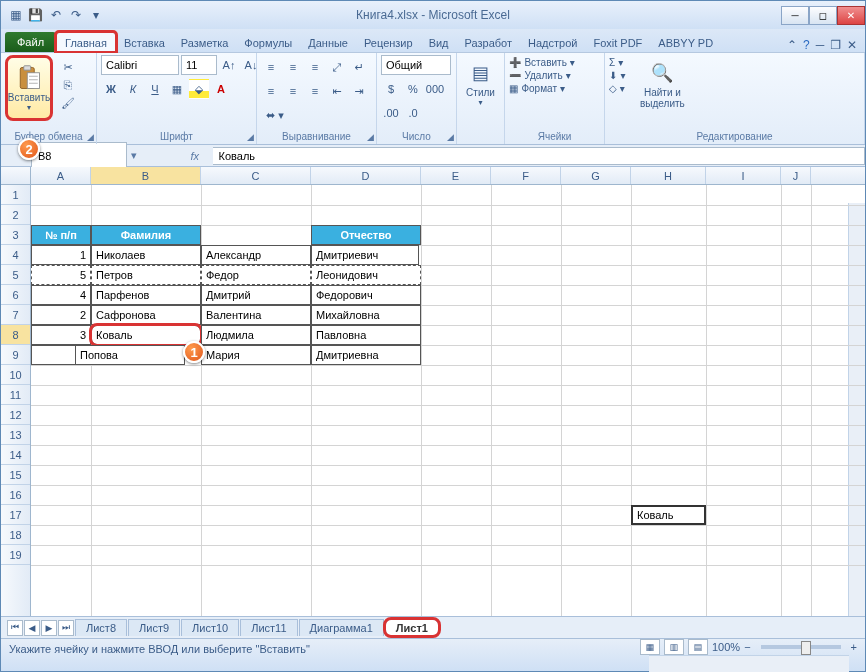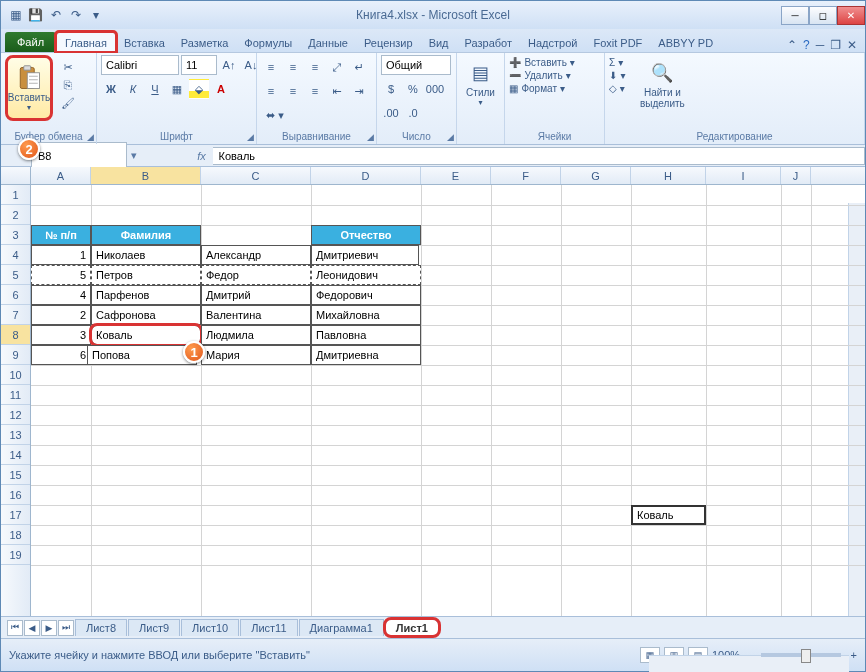--- a/index.html
+++ b/index.html
@@ -44,21 +44,21 @@
 
 .big-btn { width: 42px; display: flex; flex-direction: column; align-items: center; font-size: 10px; color: #3b5c88; padding-top: 4px; }
 .big-btn .ico { width: 28px; height: 28px; display: flex; align-items: center; justify-content: center; font-size: 18px; }
 
 .cell-menu { display: flex; flex-direction: column; gap: 2px; padding-top: 2px; font-size: 10px; color: #3b5c88; }
 .cell-menu div { display: flex; align-items: center; gap: 3px; }
 
 
 .formula-bar { height: 22px; background: #e6eef8; border-bottom: 1px solid #a9bfda; display: flex; align-items: center; }
 .namebox { width: 96px; height: 28px; border: 1px solid #abc; background: #fff; margin-left: 30px; padding-left: 6px; font-size: 11px; display: flex; align-items: center; }
-.fx { width: 22px; text-align: center; font-style: italic; color: #5a7aa5; margin-left: 50px; }
+.fx { width: 22px; font-style: italic; color: #5a7aa5; margin-left: 50px; }
 .formula-input { flex: 1; height: 18px; border: 1px solid #abc; border-left: none; background: #fff; padding-left: 6px; font-size: 11px; display: flex; align-items: center; }
 
 
 .grid-area { flex: 1; display: flex; flex-direction: column; background: #fff; position: relative; overflow: hidden; }
 .col-headers { display: flex; height: 18px; background: linear-gradient(#f6f9fd,#e2ebf6); border-bottom: 1px solid #9eb6ce; }
 .corner { width: 30px; border-right: 1px solid #9eb6ce; }
 .ch { border-right: 1px solid #c1d3e8; text-align: center; font-size: 11px; color: #3b5c88; line-height: 18px; }
 .ch.sel { background: #f8e3a0; }
 
 .grid-body { flex: 1; display: flex; overflow: hidden; }
@@ -83,21 +83,21 @@
 .float-cell { position: absolute; border: 2px solid #333; background: #fff; font-size: 11px; padding: 2px 4px; }
 
 
 .sheet-bar { height: 22px; background: #e6eef8; border-top: 1px solid #a9bfda; display: flex; align-items: center; }
 .sheet-nav { display: flex; padding-left: 6px; gap: 1px; }
 .sn { width: 16px; height: 16px; border: 1px solid #abc; background: #fff; font-size: 9px; display: flex; align-items: center; justify-content: center; color: #3b5c88; }
 .stab { padding: 2px 10px; font-size: 11px; background: #dce8f5; border: 1px solid #a9bfda; border-bottom: none; color: #3b5c88; margin-left: 1px; }
 .stab.active { background: #fff; font-weight: bold; color: #333; }
 
 
-.status-bar { height: 22px; background: linear-gradient(#e6eef8,#cfe0f5); display: flex; align-items: center; padding: 16px 8px; font-size: 11px; color: #3b5c88; border-top: 1px solid #a9bfda; }
+.status-bar { height: 22px; background: linear-gradient(#e6eef8,#cfe0f5); display: flex; align-items: flex-end; padding: 16px 8px; font-size: 11px; color: #3b5c88; border-top: 1px solid #a9bfda; }
 .status-right { margin-left: auto; display: flex; align-items: center; gap: 4px; }
 .view-btn { width: 20px; height: 16px; border: 1px solid #abc; background: #fff; font-size: 9px; display: flex; align-items: center; justify-content: center; }
 .zoom-slider { width: 80px; height: 4px; background: #b5c8e0; position: relative; margin: 0 6px; }
 .zoom-slider::after { content: ''; position: absolute; left: 50%; top: -4px; width: 8px; height: 12px; background: #eee; border: 1px solid #888; }
 
 .vscroll { position: absolute; right: 0; top: 18px; bottom: 0; width: 17px; background: #e9eff7; border-left: 1px solid #c1d3e8; }
 .hscroll { position: absolute; bottom: 0; right: 17px; height: 17px; width: 200px; background: #e9eff7; border-top: 1px solid #c1d3e8; }
 </style>
 </head>
 <body>
@@ -374,21 +374,21 @@
           <div class="cell td-cell" style="left: 280px; top: 100px; width: 110px;">Федорович</div>
           <div class="cell td-cell num" style="left: 0px; top: 120px; width: 60px;">2</div>
           <div class="cell td-cell" style="left: 60px; top: 120px; width: 110px;">Сафронова</div>
           <div class="cell td-cell" style="left: 170px; top: 120px; width: 110px;">Валентина</div>
           <div class="cell td-cell" style="left: 280px; top: 120px; width: 110px;">Михайловна</div>
           <div class="cell td-cell num" style="left: 0px; top: 140px; width: 60px;">3</div>
           <div class="cell td-cell active" style="left: 60px; top: 140px; width: 110px;">Коваль</div>
           <div class="cell td-cell" style="left: 170px; top: 140px; width: 110px;">Людмила</div>
           <div class="cell td-cell" style="left: 280px; top: 140px; width: 110px;">Павловна</div>
           <div class="cell td-cell num" style="left: 0px; top: 160px; width: 60px;">6</div>
-          <div class="cell td-cell" style="left: 56px; top: 160px; width: 110px;">Попова</div>
+          <div class="cell td-cell" style="left: 44px; top: 160px; width: 110px;">Попова</div>
           <div class="cell td-cell" style="left: 170px; top: 160px; width: 110px;">Мария</div>
           <div class="cell td-cell" style="left: 280px; top: 160px; width: 110px;">Дмитриевна</div>
           <div class="callout" style="left: 152px; top: 156px;">1</div>
           <div class="float-cell" style="left: 600px; top: 320px; width: 75px; height: 20px;">Коваль</div>
         </div>
     </div>
   </div>
 
   <div class="sheet-bar">
     <div class="sheet-nav">

